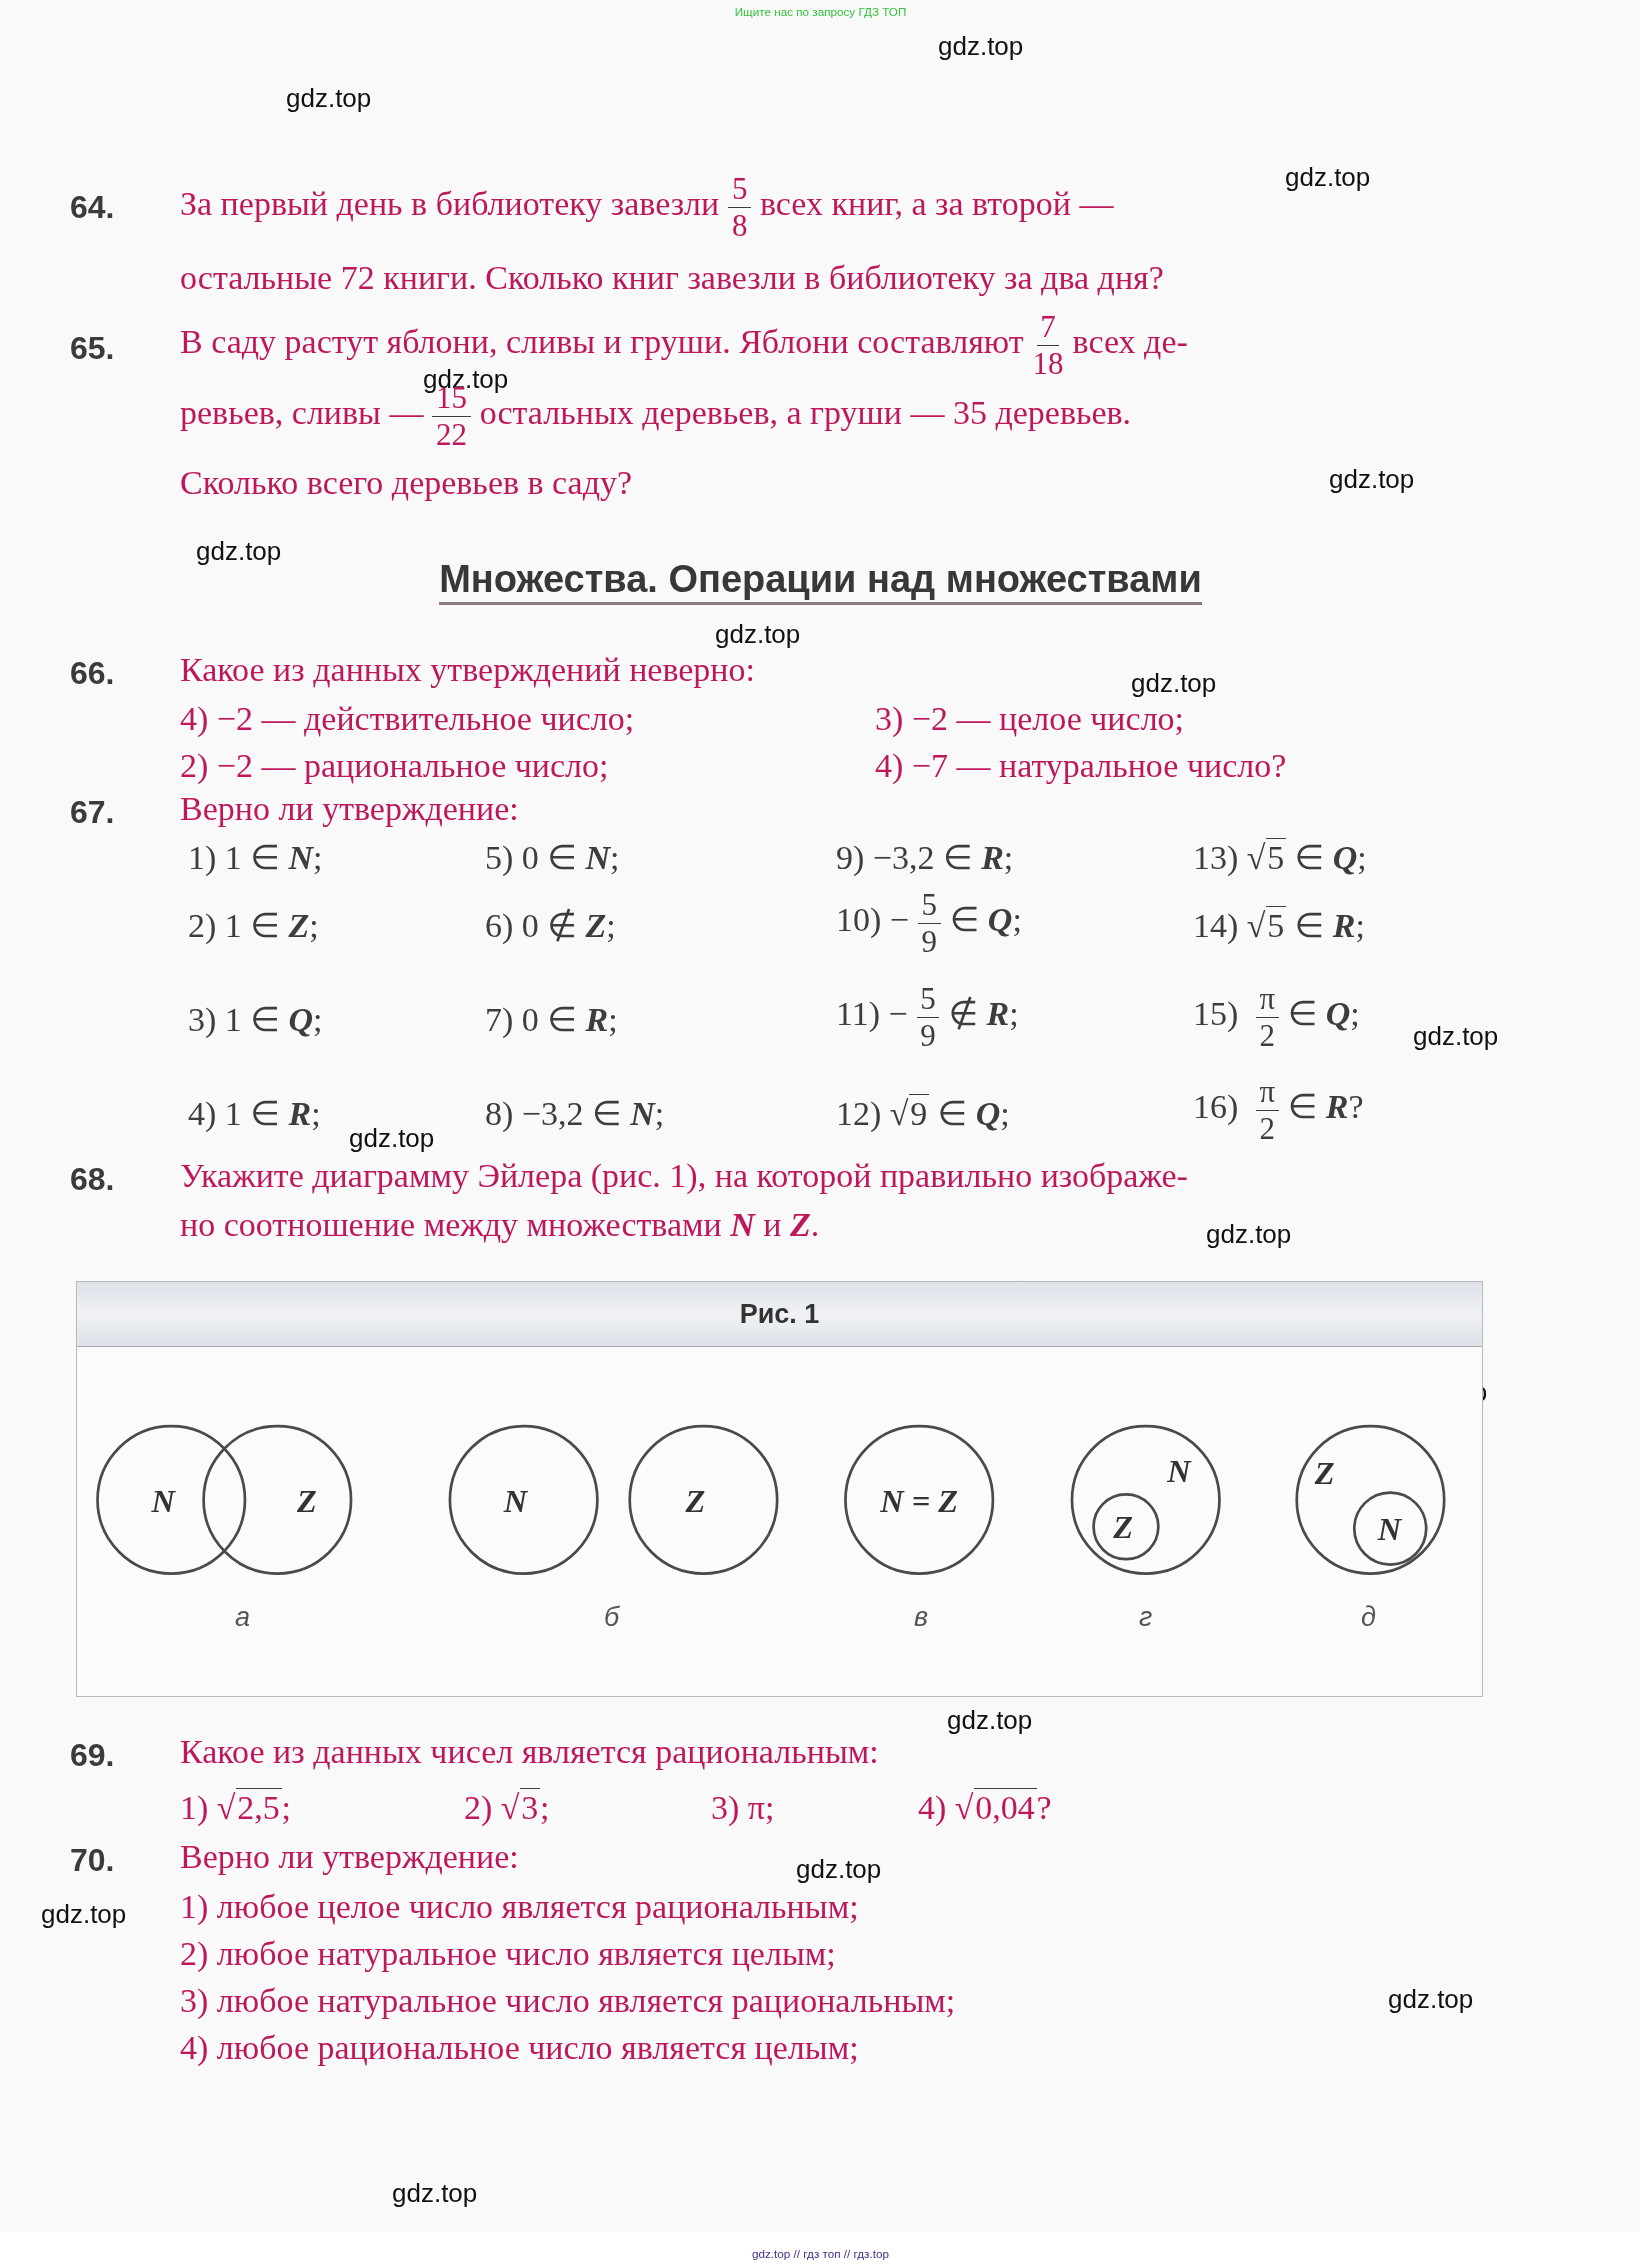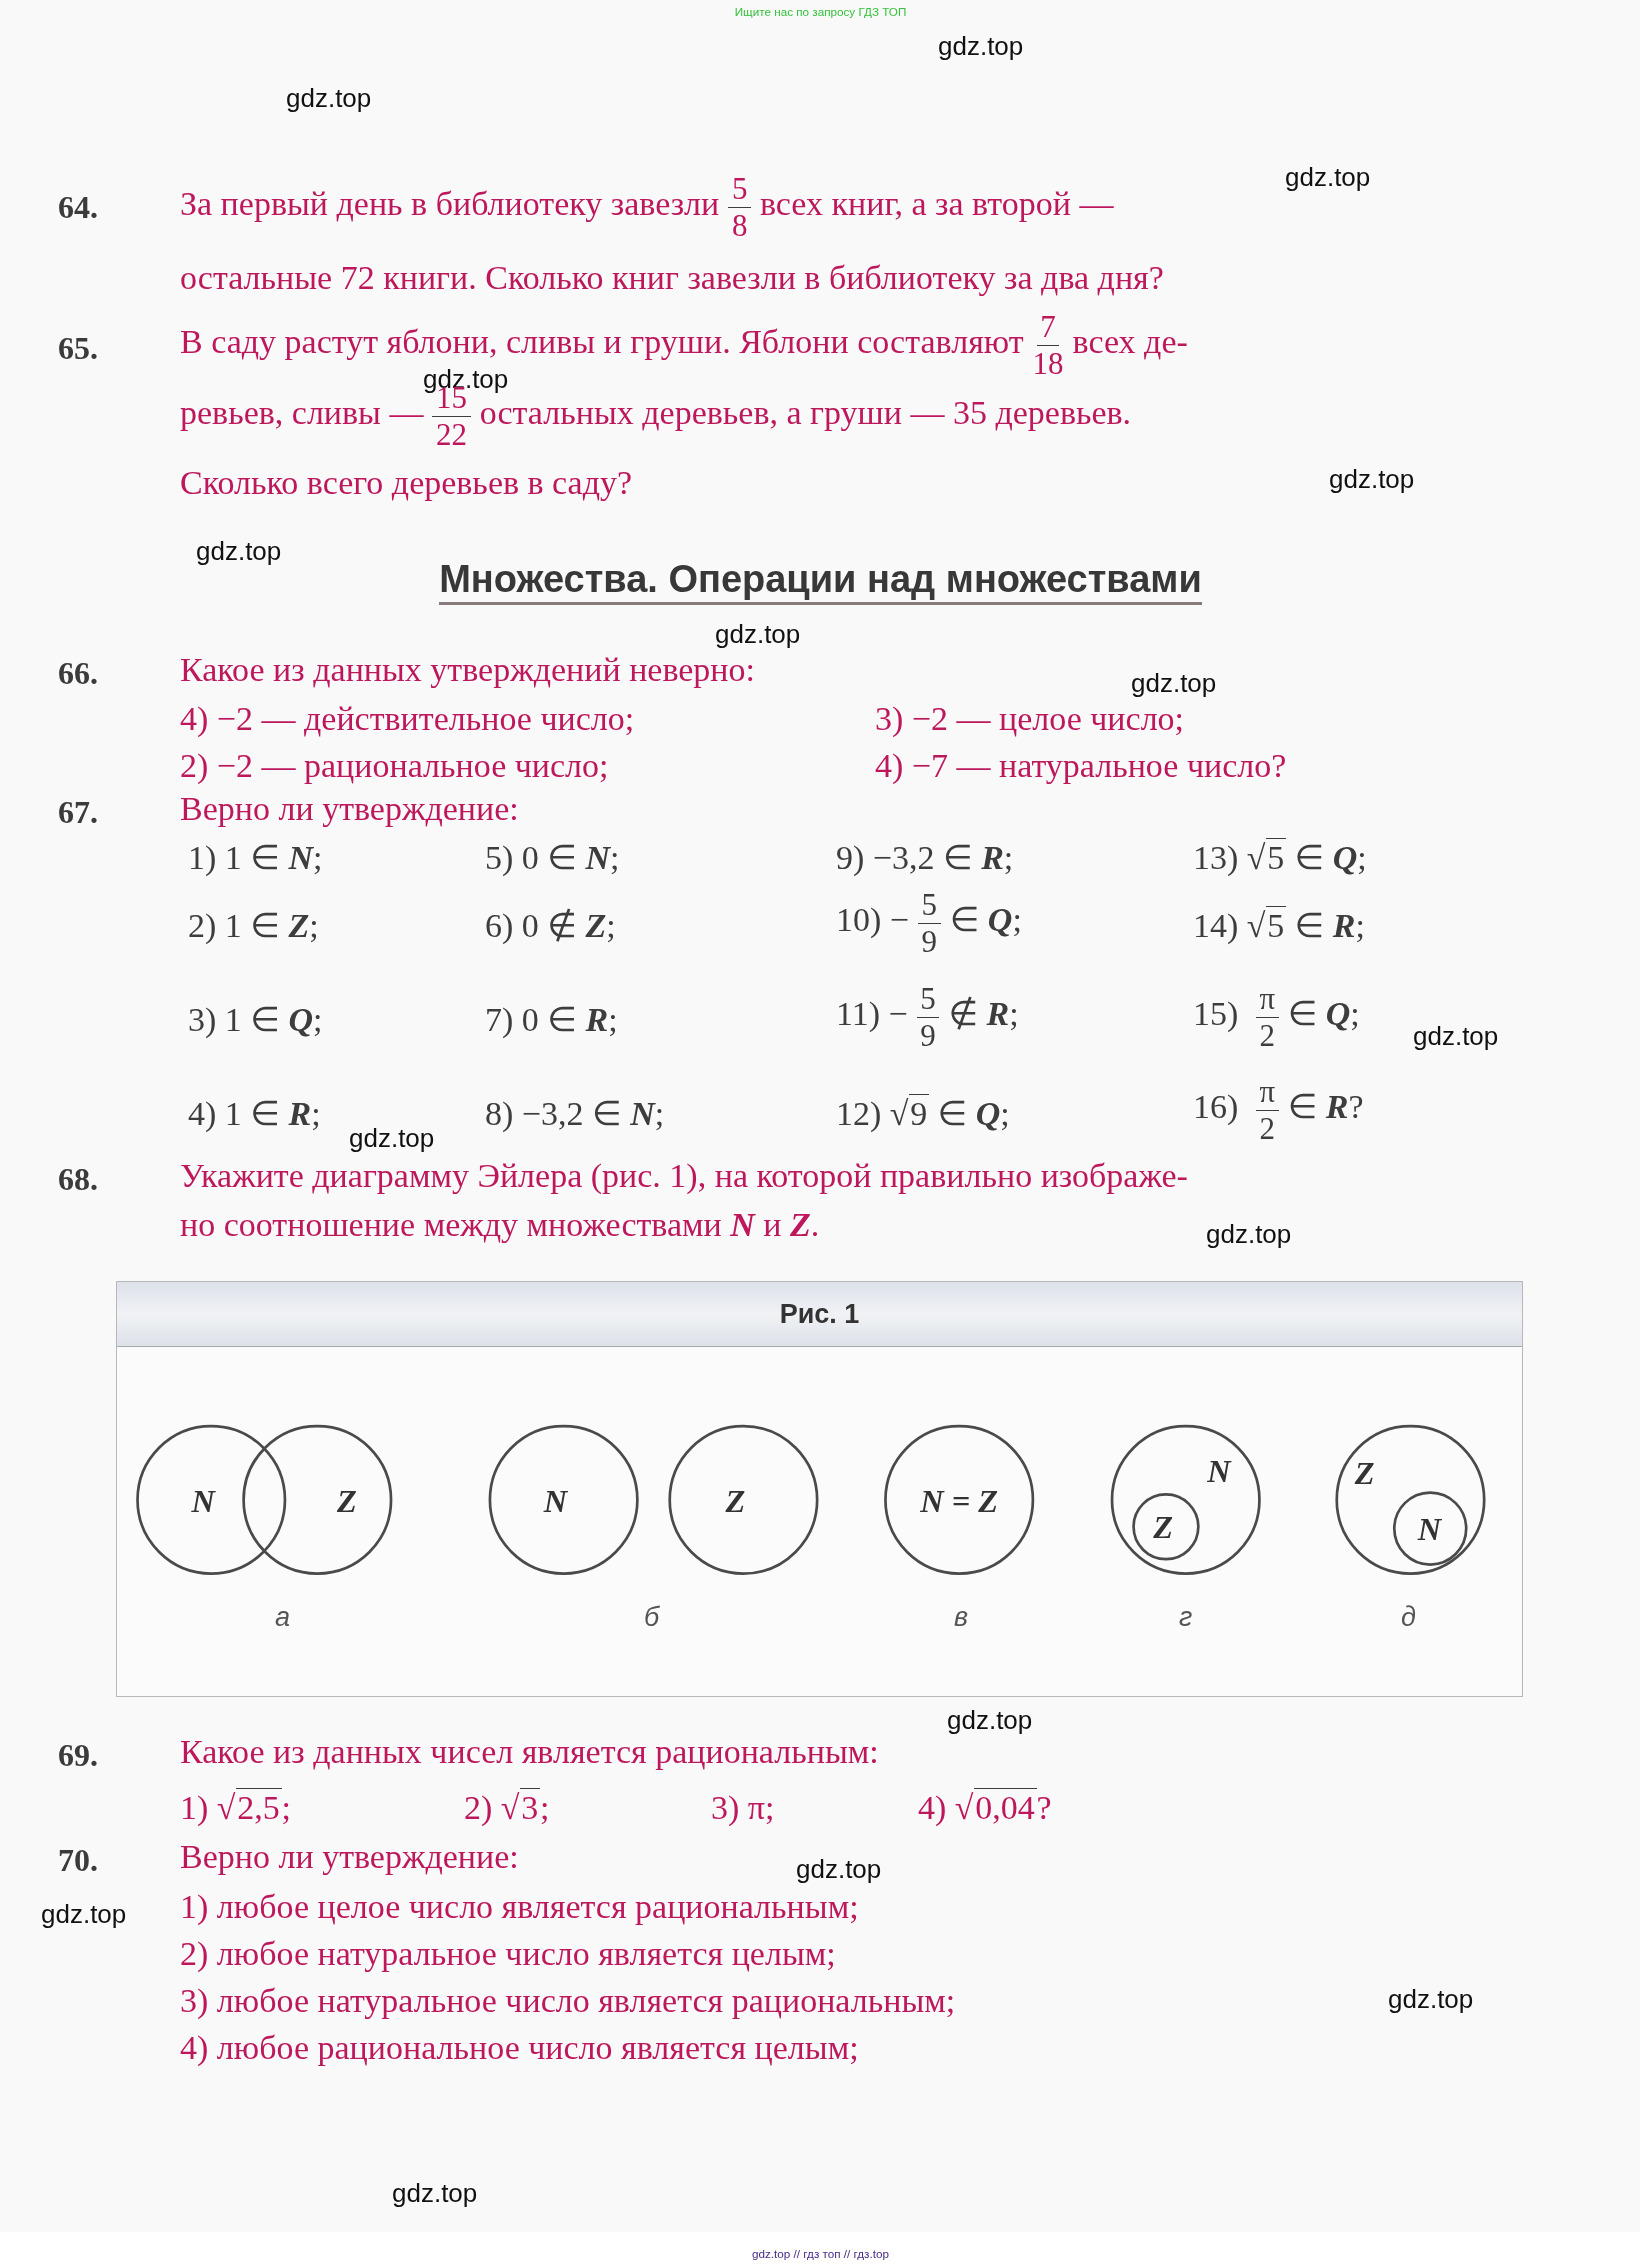--- a/index.html
+++ b/index.html
@@ -2,33 +2,33 @@
 <html style="font-size:14.4px"><head>
 <meta charset="utf-8">
 <style>
   * { box-sizing: border-box; margin: 0; padding: 0; }
   html, body { width: 1641px; height: 2267px; background: #ffffff; }
   body { position: relative; overflow: hidden; font-family: "DejaVu Serif", "Liberation Serif", serif; color: #3a3a3a; }
   .page { position: absolute; left: 0; top: 0; width: 1641px; height: 2232px; background: #f9f9fa; }
   .banner { position: absolute; top: 5.4px; left: 0; width: 1641px; text-align: center; font-family: "Liberation Sans", sans-serif; font-size: 11.7px; color: #33c23a; }
   .footer-banner { position: absolute; bottom: 7.2px; left: 0; width: 1641px; text-align: center; font-family: "Liberation Sans", sans-serif; font-size: 11.7px; color: #4a2c8a; }
   .wm { position: absolute; font-family: "Liberation Sans", sans-serif; font-size: 26px; color: #111; white-space: nowrap; }
-  .num { position: absolute; left: 58px; font-family: Liberation Serif, serif; font-weight: bold; font-size: 32px; color: #3b3b3b; }
+  .num { position: absolute; left: 70px; font-family: Liberation Sans, sans-serif; font-weight: bold; font-size: 32px; color: #3b3b3b; }
   .txt { position: absolute; left: 180px; font-size: 34px; line-height: 1; white-space: nowrap; color: #be185d; font-family: "Liberation Serif", serif; }
   .frac { display: inline-flex; flex-direction: column; align-items: center; vertical-align: middle; margin: 0 9px; font-size: 31px; line-height: 1; }
   .frac .n { padding: 0 3.6px 2.7px; border-bottom: 1.8px solid #3d3d3d; }
   .frac .d { padding-top: 2.7px; }
   .heading { position: absolute; top: 558px; left: 0; width: 1641px; text-align: center; }
   .heading span { font-family: "Liberation Sans", sans-serif; font-weight: bold; font-size: 38px; color: #383838; border-bottom: 3.6px solid #8a7b7b; padding-bottom: 1.8px; }
   .grid67 { position: absolute; left: 188px; top: 837px; width: 1260px; height: 297px; }
   .cell { position: absolute; font-size: 34px; white-space: nowrap; font-family: "Liberation Serif", serif; color: #3d3d3d; }
   .set { font-weight: bold; font-style: italic; }
   .sqrt { display: inline-block; }
   .sqrt .rad { border-top: 1.8px solid #3d3d3d; padding: 0 1.8px; }
-  .fig { position: absolute; left: 76px; top: 1281px; width: 1407px; height: 416px; border: 1.8px solid #b8b8bc; background: #fbfbfc; margin-left: 40px; }
+  .fig { position: absolute; left: 76px; top: 1281px; width: 1407px; height: 416px; border: 1.8px solid #b8b8bc; background: #fbfbfc; }
   .fig-head { position: absolute; left: 0; top: 0; width: 100%; height: 65px; background: linear-gradient(#dde1e8, #f0f2f5 50%, #dde1e8); border-bottom: 1.8px solid #a9aab0; text-align: center; line-height: 65px; font-family: "Liberation Sans", sans-serif; font-weight: bold; font-size: 27px; color: #333; }
   .fig svg { position: absolute; left: 0; top: 65px; }
   .fig-label { position: absolute; top: 320px; font-family: "Liberation Sans", sans-serif; font-style: italic; font-size: 27px; color: #555; }
   .page-num { position: absolute; top: 2122px; left: 0; width: 1641px; text-align: center; font-family: "Liberation Sans", sans-serif; font-weight: bold; font-size: 29px; color: #3a3a3a; }
 </style>
 </head>
 <body>
 
 <div class="page">
 

